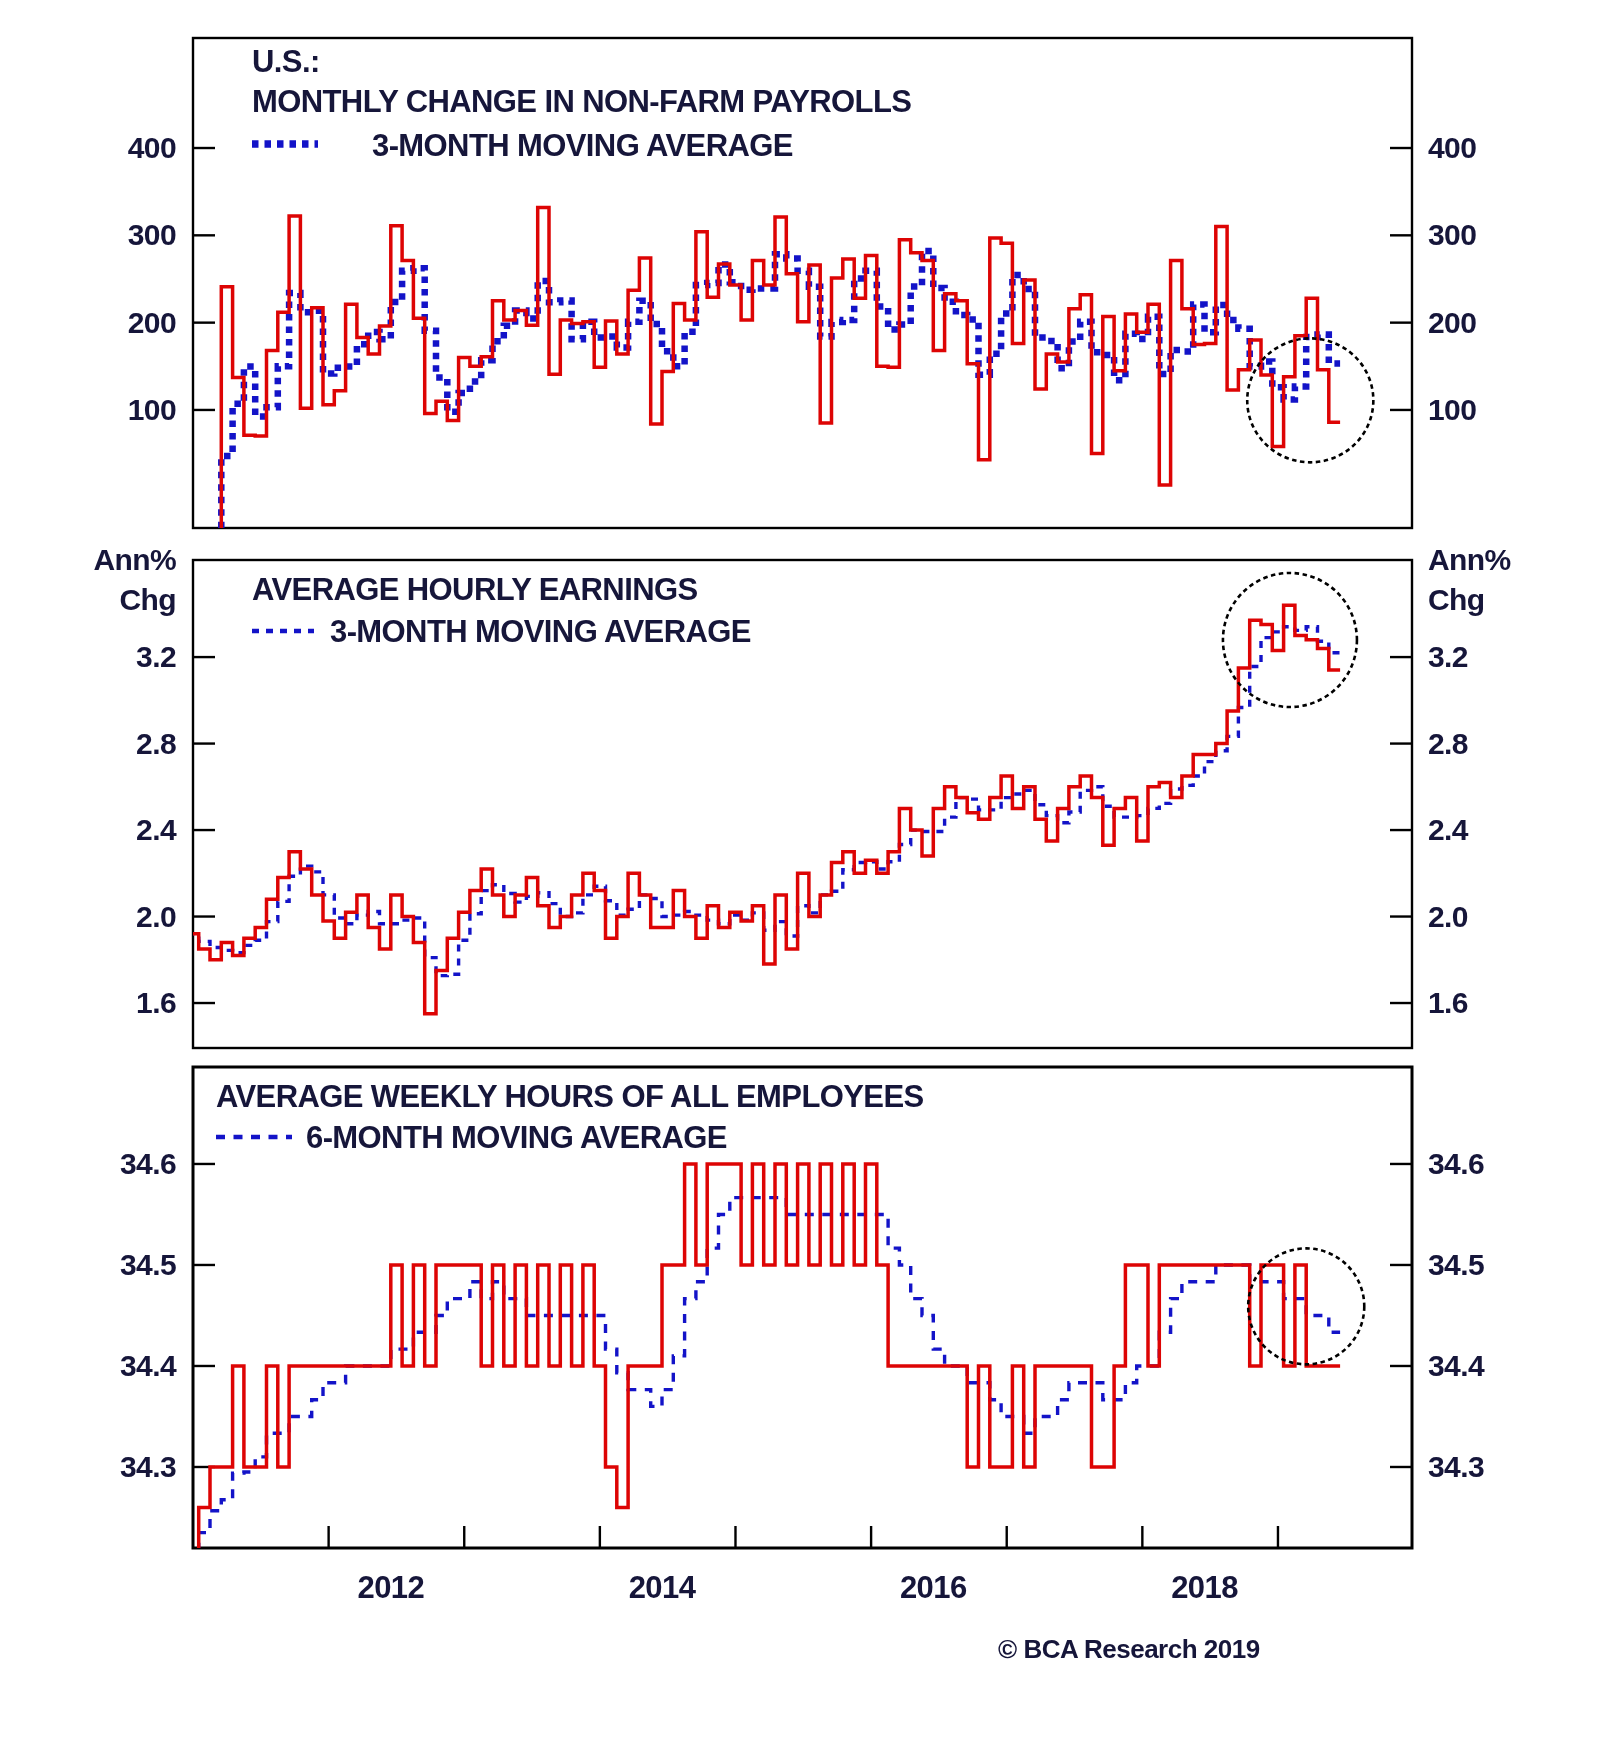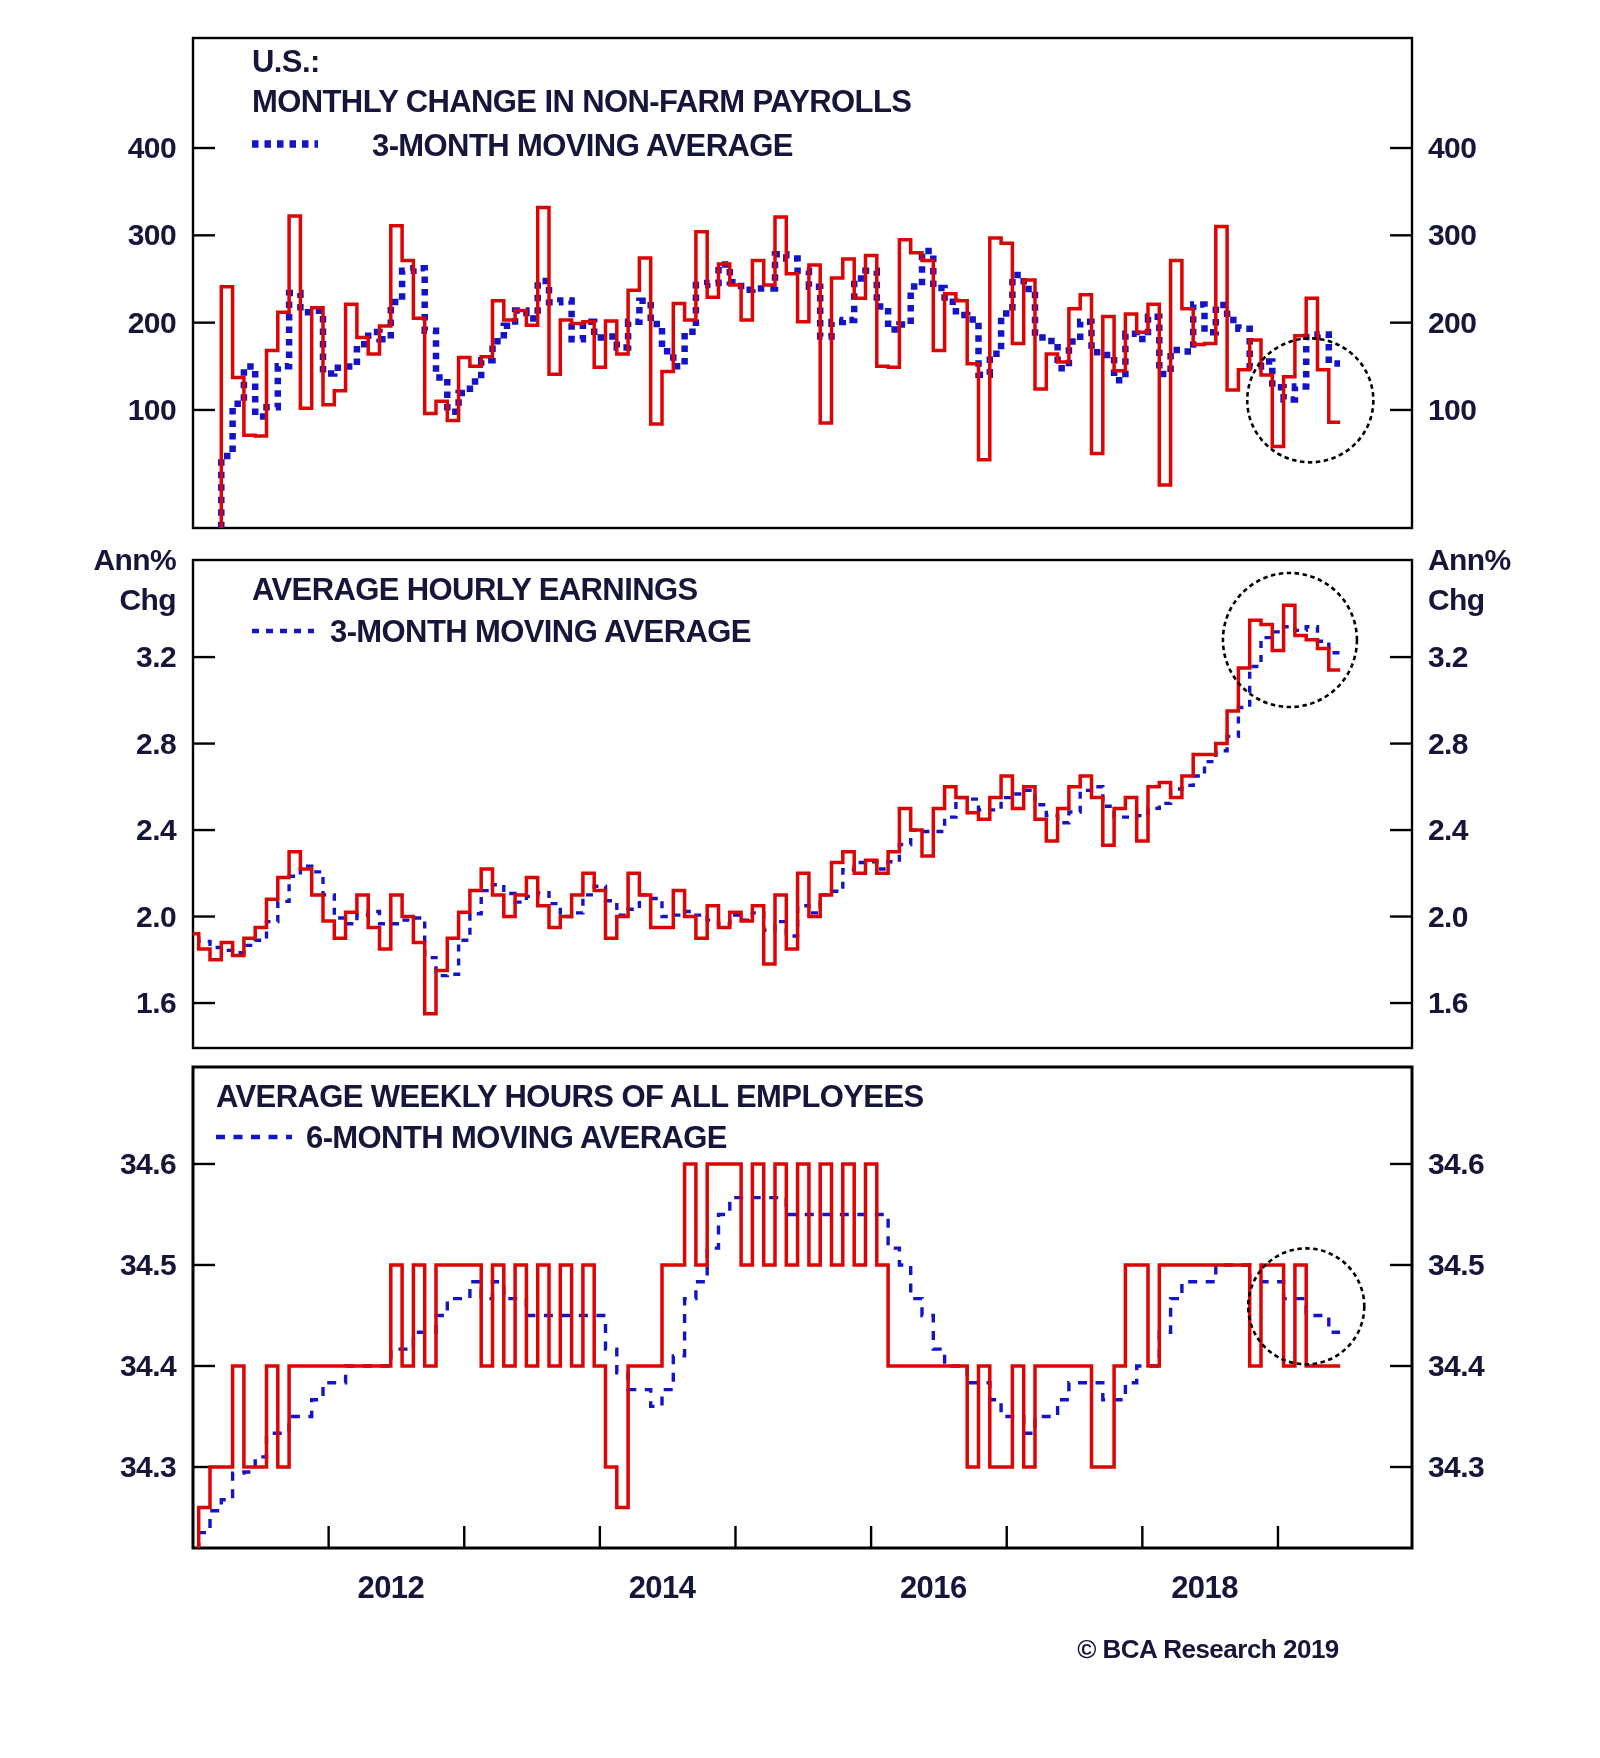--- a/index.html
+++ b/index.html
@@ -1,19 +1,19 @@
 <!DOCTYPE html>
 <html><head>
 <meta charset="utf-8">
 <style>
   html,body{margin:0;padding:0;background:#ffffff;}
   #stage{position:relative;width:1600px;height:1758px;background:#ffffff;overflow:hidden;
          font-family:"Liberation Sans",sans-serif;}
   svg text{font-family:"Liberation Sans",sans-serif;font-weight:bold;fill:#16163a;}
-  .copyright{position:absolute;top:1634px;left:998px;width:420px;text-align:center;
+  .copyright{position:absolute;top:1634px;left:998px;width:420px;text-align:left;
              font-size:26px;font-weight:bold;color:#16163a;letter-spacing:-0.5px;}
 </style>
 </head>
 <body>
 
 <div id="stage">
   <svg id="chart" width="1600" height="1758" viewBox="0 0 1600 1758">
       <g>
         <clipPath id="clip0">
           <rect x="193" y="38" width="1219" height="490"></rect>

